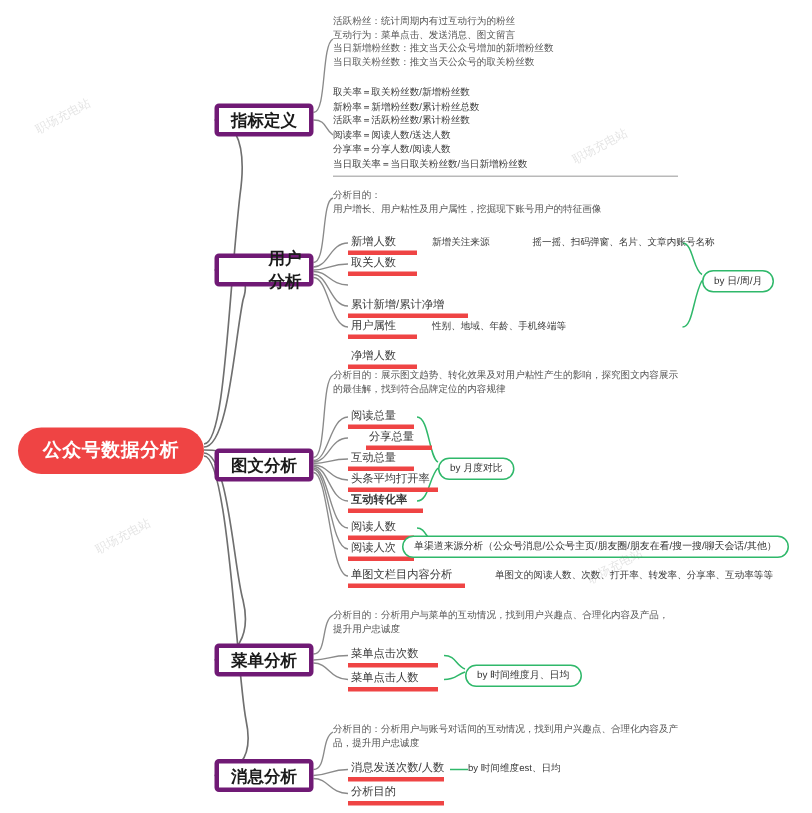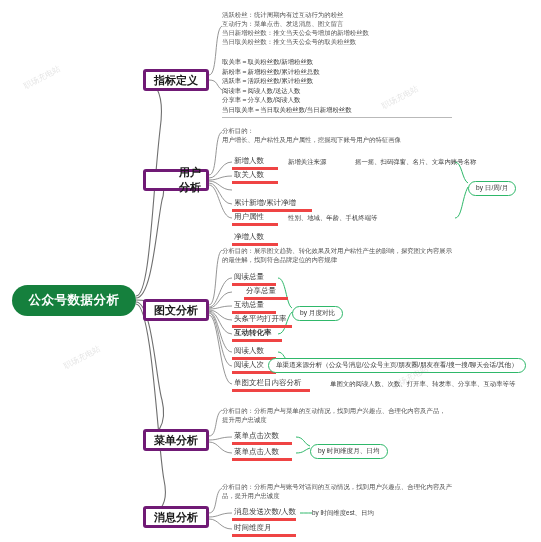--- a/index.html
+++ b/index.html
@@ -94,21 +94,21 @@
       <path d="M278,278 C286,278 286,305 292,308"></path>
       <path d="M278,334 C286,334 286,318 292,312"></path>
       <path d="M278,352 C284,352 284,360 290,362"></path>
       <path d="M278,366 C284,366 284,366 290,364"></path>
       <path d="M296,437 C304,437 304,444 310,446"></path>
       <path d="M296,453 C304,453 304,450 310,448"></path>
       <path d="M300,513 C306,513 306,513 312,513"></path>
     </g>
   </svg>
 
-  <div class="node root" style="background: #15803d;">公众号数据分析</div>
+  <div class="node root" style="background: #ef4444;">公众号数据分析</div>
 
   <div class="node branch" style="left:143px;top:69px;">指标定义</div>
   <div class="node note" style="left:222px;top:10px;width:300px;">活跃粉丝：统计周期内有过互动行为的粉丝
 互动行为：菜单点击、发送消息、图文留言
 当日新增粉丝数：推文当天公众号增加的新增粉丝数
 当日取关粉丝数：推文当天公众号的取关粉丝数</div>
   <div class="node formulas" style="left:222px;top:57px;width:230px;border-bottom:1px solid #b9b9b9;padding-bottom:2px;">取关率＝取关粉丝数/新增粉丝数
 新粉率＝新增粉丝数/累计粉丝总数
 活跃率＝活跃粉丝数/累计粉丝数
 阅读率＝阅读人数/送达人数
@@ -160,21 +160,21 @@
   <div class="node leaf" style="left:232px;top:431px;width:60px;">菜单点击次数</div>
   <div class="node leaf" style="left:232px;top:447px;width:60px;">菜单点击人数</div>
   <div class="node" style="left:310px;top:439px;">
     <span class="pill">by 时间维度月、日均</span>
   </div>
 
   <div class="node branch" style="left:143px;top:506px;">消息分析</div>
   <div class="node note" style="left:222px;top:482px;width:300px;">分析目的：分析用户与账号对话间的互动情况，找到用户兴趣点、合理化内容及产
 品，提升用户忠诚度</div>
   <div class="node leaf" style="left:232px;top:507px;width:64px;">消息发送次数/人数</div>
-  <div class="node leaf" style="left:232px;top:523px;width:64px;">时间维度月</div>
+  <div class="node leaf" style="left:232px;top:523px;width:64px;">分析目的</div>
   <div class="node detail" style="left:312px;top:508px;">by 时间维度est、日均</div>
 
   <div class="wm" style="left:22px;top:72px;">职场充电站</div>
   <div class="wm" style="left:62px;top:352px;">职场充电站</div>
   <div class="wm" style="left:380px;top:92px;">职场充电站</div>
   <div class="wm" style="left:390px;top:372px;">职场充电站</div>
 
 </div>
 
 </body></html>

